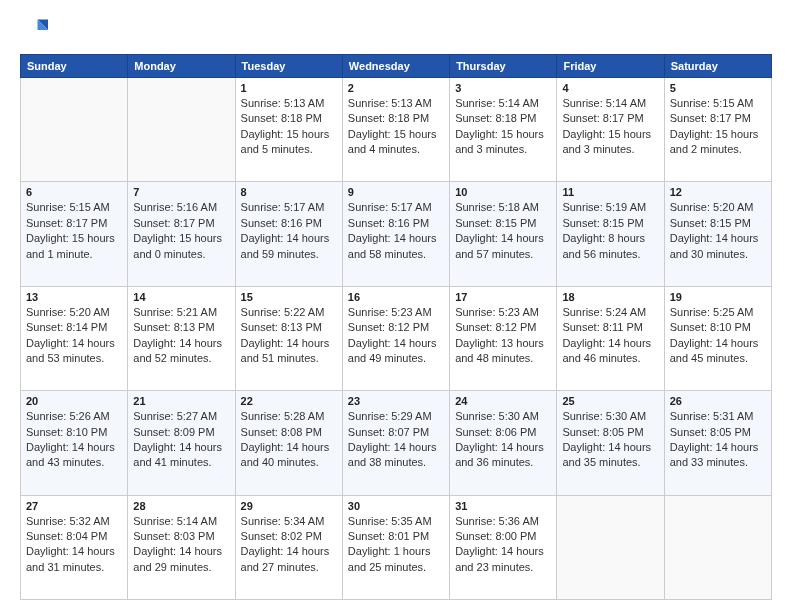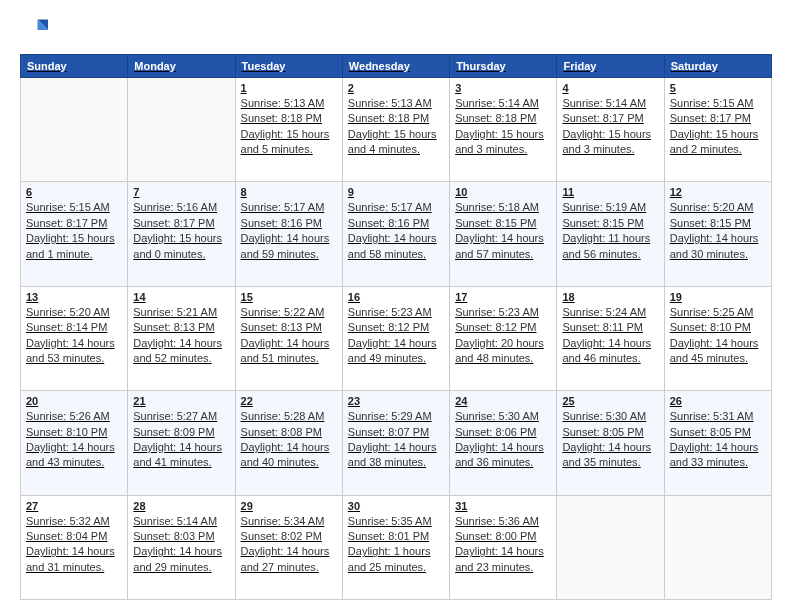--- a/index.html
+++ b/index.html
@@ -57,21 +57,20 @@
       line-height: 1.1;
     }
     .title-location {
       font-size: 14px;
       color: #444;
     }
     table {
       width: 100%;
       border-collapse: collapse;
       flex: 1;
-      text-decoration: underline;
     }
     thead tr th {
       background: #2255aa;
       color: #fff;
       font-size: 11px;
       font-weight: bold;
       padding: 5px 6px;
       text-align: left;
       border: 1px solid #1a4488;
     }
@@ -223,21 +222,21 @@
           <span>Sunrise: 5:18 AM</span><br>
           <span>Sunset: 8:15 PM</span><br>
           <span>Daylight: 14 hours and 57 minutes.</span>
         </div>
           </td>
           <td>
             <span class="day-num">11</span>
         <div class="day-info">
           <span>Sunrise: 5:19 AM</span><br>
           <span>Sunset: 8:15 PM</span><br>
-          <span>Daylight: 11 hours and 56 minutes.</span>
+          <span>Daylight: 8 hours and 56 minutes.</span>
         </div>
           </td>
           <td>
             <span class="day-num">12</span>
         <div class="day-info">
           <span>Sunrise: 5:20 AM</span><br>
           <span>Sunset: 8:15 PM</span><br>
           <span>Daylight: 14 hours and 30 minutes.</span>
         </div>
           </td>
@@ -273,21 +272,21 @@
           <span>Sunrise: 5:23 AM</span><br>
           <span>Sunset: 8:12 PM</span><br>
           <span>Daylight: 14 hours and 49 minutes.</span>
         </div>
           </td>
           <td>
             <span class="day-num">17</span>
         <div class="day-info">
           <span>Sunrise: 5:23 AM</span><br>
           <span>Sunset: 8:12 PM</span><br>
-          <span>Daylight: 20 hours and 48 minutes.</span>
+          <span>Daylight: 13 hours and 48 minutes.</span>
         </div>
           </td>
           <td>
             <span class="day-num">18</span>
         <div class="day-info">
           <span>Sunrise: 5:24 AM</span><br>
           <span>Sunset: 8:11 PM</span><br>
           <span>Daylight: 14 hours and 46 minutes.</span>
         </div>
           </td>

